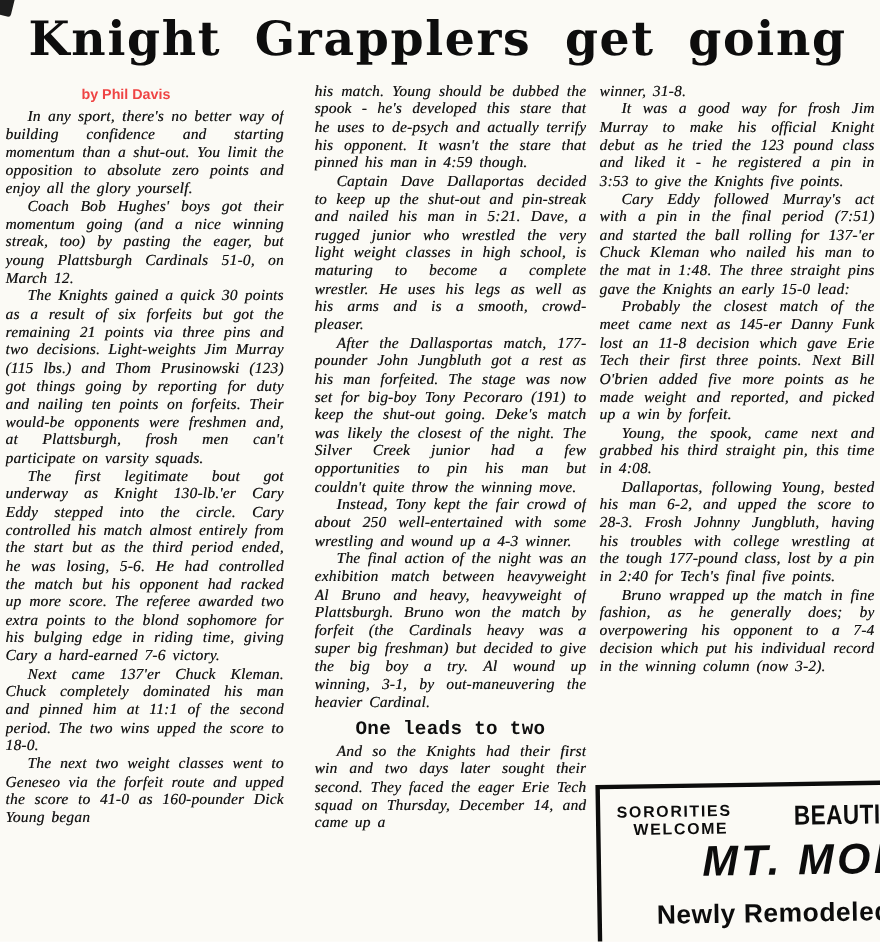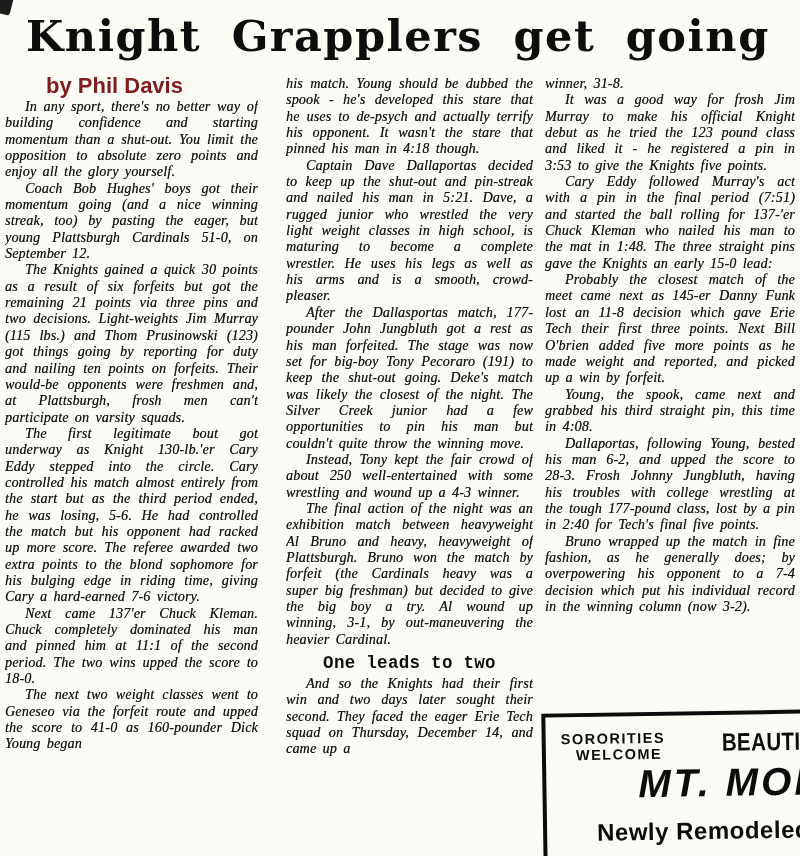--- a/index.html
+++ b/index.html
@@ -39,25 +39,25 @@
     height: 780px;
     overflow: hidden;
   }
   .col  { overflow: hidden; }
   .col1 { width: 253px; }
   .col2 { width: 247px; margin-left: 28px; }
   .col3 { width: 250px; margin-left: 12px; }
   .byline {
     font-family: "Liberation Sans", sans-serif;
     font-weight: bold;
-    font-size: 22px;
+    font-size: 13px;
     line-height: 19px;
     text-align: center;
     margin: 0 34px 4px 0;
-    color: #7f1d1d;
+    color: #ef4444;
   }
   .para {
     margin: 0;
     font-style: italic;
     font-size: 14px;
     line-height: 16.35px;
     text-align: justify;
     text-indent: 20px;
     word-spacing: 2.5px;
     letter-spacing: 0.2px;
@@ -129,29 +129,29 @@
 
   <div class="artifact"></div>
 
   <h1 class="headline">Knight Grapplers get going</h1>
 
   <div class="cols">
 
     <div class="col col1">
       <div class="byline">by Phil Davis</div>
       <p class="para">In any sport, there's no better way of building confidence and starting momentum than a shut-out. You limit the opposition to absolute zero points and enjoy all the glory yourself.</p>
-      <p class="para">Coach Bob Hughes' boys got their momentum going (and a nice winning streak, too) by pasting the eager, but young Plattsburgh Cardinals 51-0, on September 12.</p>
+      <p class="para">Coach Bob Hughes' boys got their momentum going (and a nice winning streak, too) by pasting the eager, but young Plattsburgh Cardinals 51-0, on March 12.</p>
       <p class="para">The Knights gained a quick 30 points as a result of six forfeits but got the remaining 21 points via three pins and two decisions. Light-weights Jim Murray (115 lbs.) and Thom Prusinowski (123) got things going by reporting for duty and nailing ten points on forfeits. Their would-be opponents were freshmen and, at Plattsburgh, frosh men can't participate on varsity squads.</p>
       <p class="para">The first legitimate bout got underway as Knight 130-lb.'er Cary Eddy stepped into the circle. Cary controlled his match almost entirely from the start but as the third period ended, he was losing, 5-6. He had controlled the match but his opponent had racked up more score. The referee awarded two extra points to the blond sophomore for his bulging edge in riding time, giving Cary a hard-earned 7-6 victory.</p>
       <p class="para">Next came 137'er Chuck Kleman. Chuck completely dominated his man and pinned him at 11:1 of the second period. The two wins upped the score to 18-0.</p>
       <p class="para">The next two weight classes went to Geneseo via the forfeit route and upped the score to 41-0 as 160-pounder Dick Young began</p>
     </div>
 
     <div class="col col2">
-      <p class="para cont">his match. Young should be dubbed the spook - he's developed this stare that he uses to de-psych and actually terrify his opponent. It wasn't the stare that pinned his man in 4:18 though.</p>
+      <p class="para cont">his match. Young should be dubbed the spook - he's developed this stare that he uses to de-psych and actually terrify his opponent. It wasn't the stare that pinned his man in 4:59 though.</p>
       <p class="para">Captain Dave Dallaportas decided to keep up the shut-out and pin-streak and nailed his man in 5:21. Dave, a rugged junior who wrestled the very light weight classes in high school, is maturing to become a complete wrestler. He uses his legs as well as his arms and is a smooth, crowd-pleaser.</p>
       <p class="para">After the Dallasportas match, 177-pounder John Jungbluth got a rest as his man forfeited. The stage was now set for big-boy Tony Pecoraro (191) to keep the shut-out going. Deke's match was likely the closest of the night. The Silver Creek junior had a few opportunities to pin his man but couldn't quite throw the winning move.</p>
       <p class="para">Instead, Tony kept the fair crowd of about 250 well-entertained with some wrestling and wound up a 4-3 winner.</p>
       <p class="para">The final action of the night was an exhibition match between heavyweight Al Bruno and heavy, heavyweight of Plattsburgh. Bruno won the match by forfeit (the Cardinals heavy was a super big freshman) but decided to give the big boy a try. Al wound up winning, 3-1, by out-maneuvering the heavier Cardinal.</p>
       <h2 class="subhead">One leads to two</h2>
       <p class="para">And so the Knights had their first win and two days later sought their second. They faced the eager Erie Tech squad on Thursday, December 14, and came up a</p>
     </div>
 
     <div class="col col3">
       <p class="para cont">winner, 31-8.</p>

